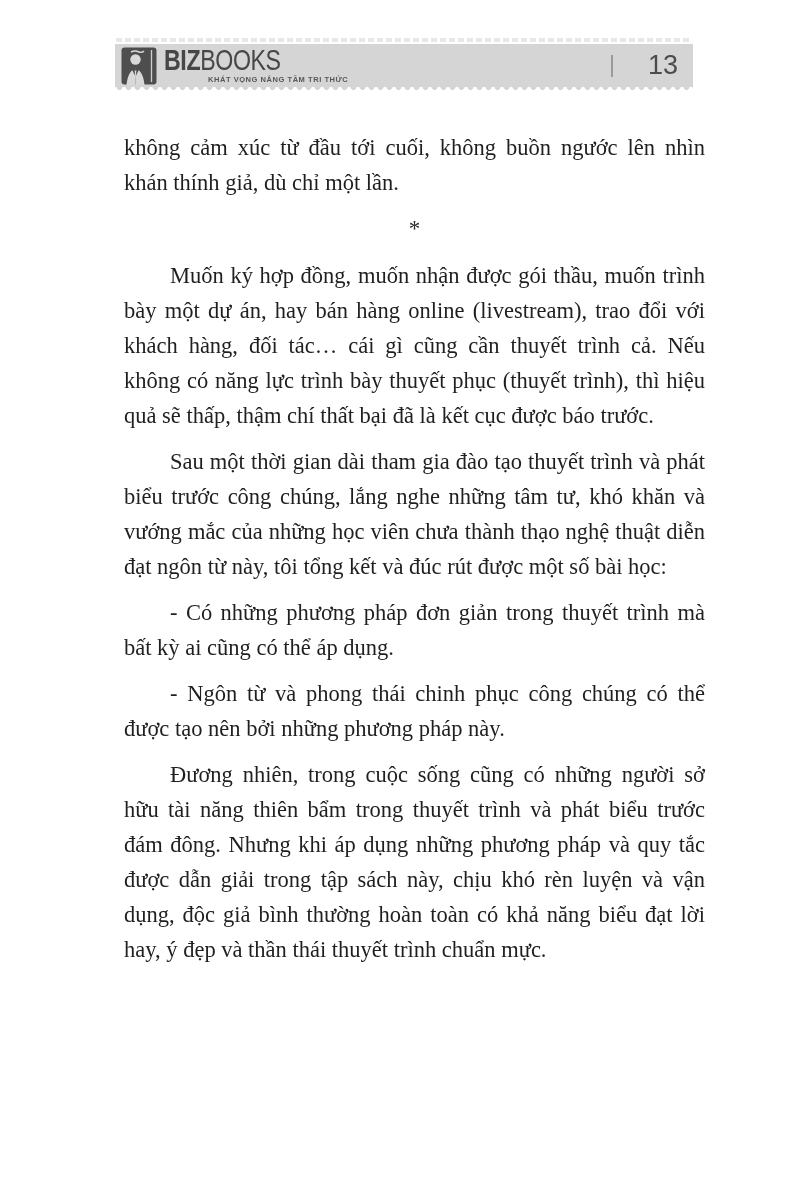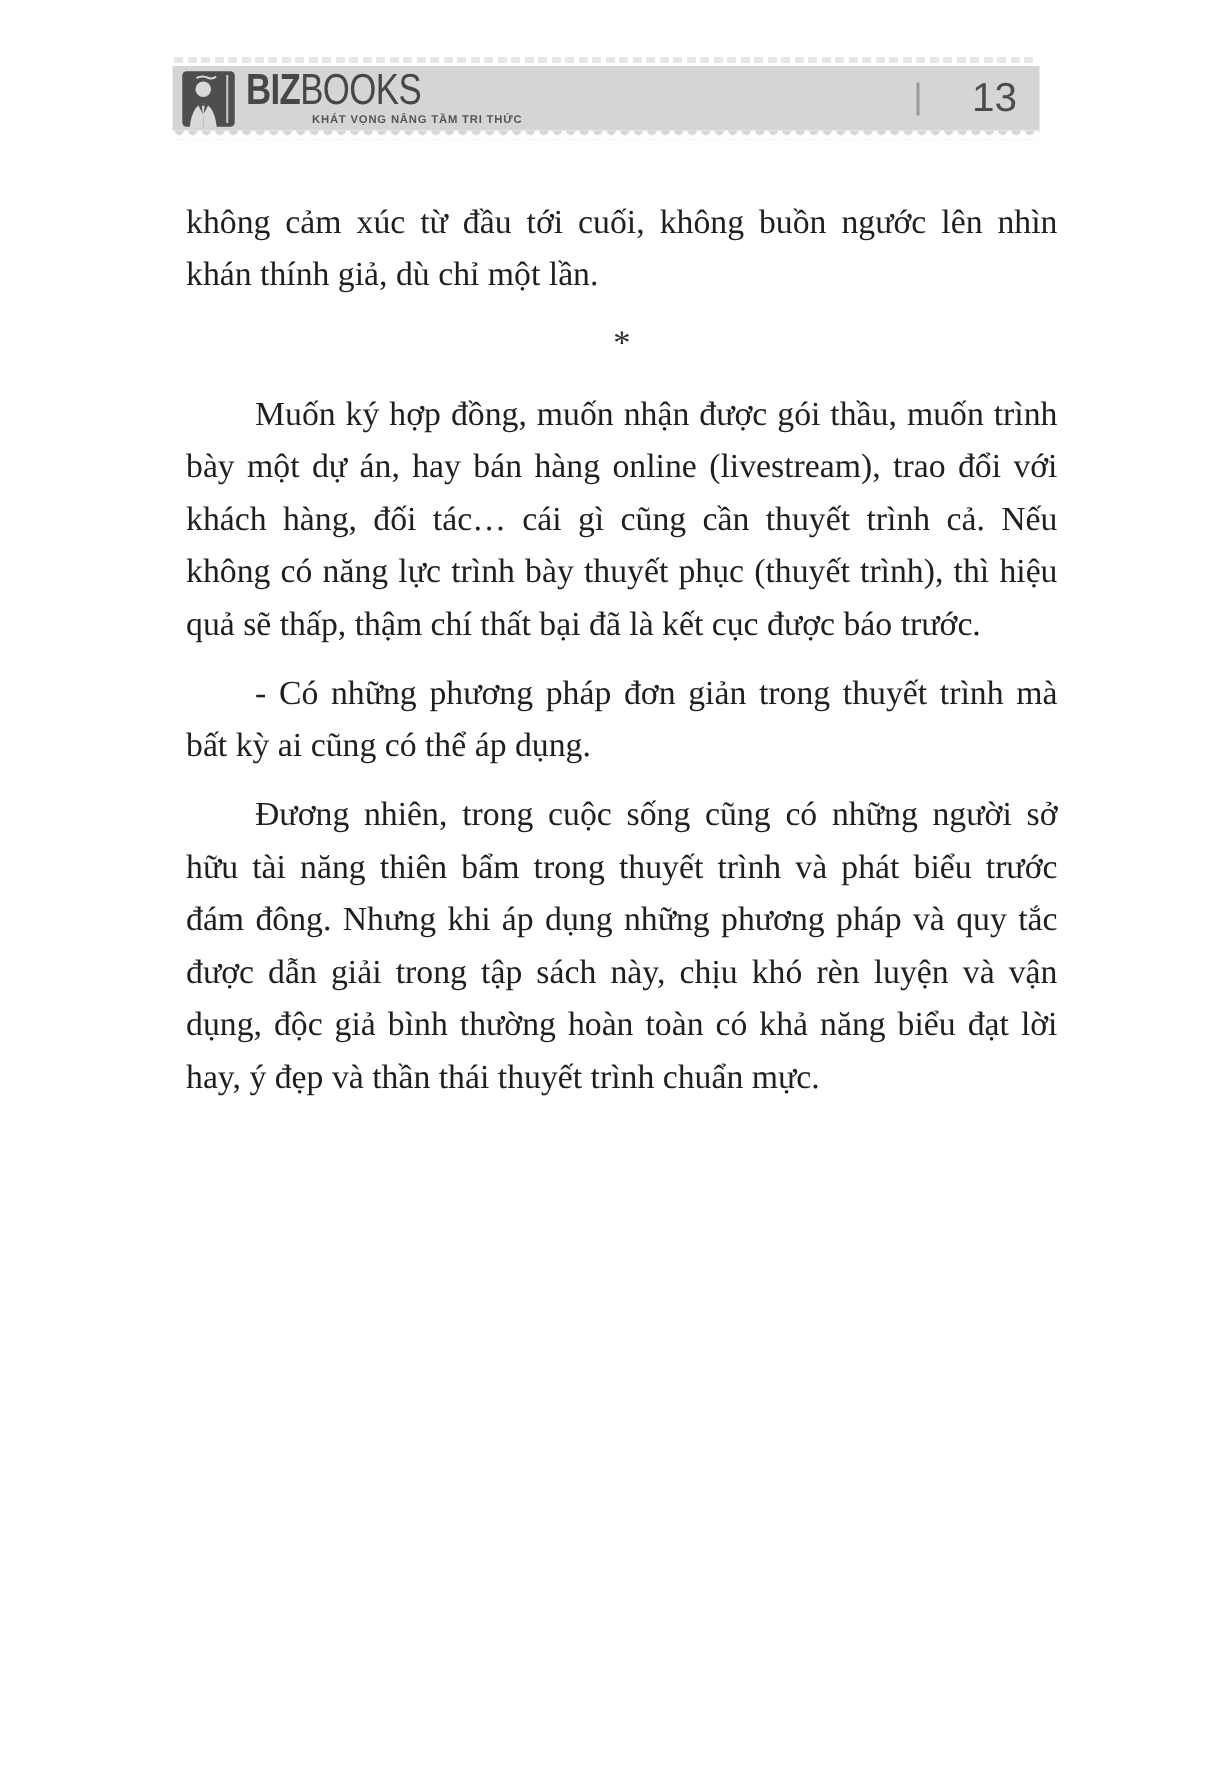--- a/index.html
+++ b/index.html
@@ -138,15 +138,17 @@
   <div class="page-num-group">
     <span class="page-num-bar"></span>
     <span class="page-num">13</span>
   </div>
 </div>
 
 <div class="content">
   <p class="no-indent">không cảm xúc từ đầu tới cuối, không buồn ngước lên nhìn khán thính giả, dù chỉ một lần.</p>
   <div class="star-separator">*</div>
   <p>Muốn ký hợp đồng, muốn nhận được gói thầu, muốn trình bày một dự án, hay bán hàng online (livestream), trao đổi với khách hàng, đối tác… cái gì cũng cần thuyết trình cả. Nếu không có năng lực trình bày thuyết phục (thuyết trình), thì hiệu quả sẽ thấp, thậm chí thất bại đã là kết cục được báo trước.</p>
+  <p>Sau một thời gian dài tham gia đào tạo thuyết trình và phát biểu trước công chúng, lắng nghe những tâm tư, khó khăn và vướng mắc của những học viên chưa thành thạo nghệ thuật diễn đạt ngôn từ này, tôi tổng kết và đúc rút được một số bài học:</p>
   <p>- Có những phương pháp đơn giản trong thuyết trình mà bất kỳ ai cũng có thể áp dụng.</p>
+  <p>- Ngôn từ và phong thái chinh phục công chúng có thể được tạo nên bởi những phương pháp này.</p>
   <p>Đương nhiên, trong cuộc sống cũng có những người sở hữu tài năng thiên bẩm trong thuyết trình và phát biểu trước đám đông. Nhưng khi áp dụng những phương pháp và quy tắc được dẫn giải trong tập sách này, chịu khó rèn luyện và vận dụng, độc giả bình thường hoàn toàn có khả năng biểu đạt lời hay, ý đẹp và thần thái thuyết trình chuẩn mực.</p>
 </div>
 
 </body></html>

